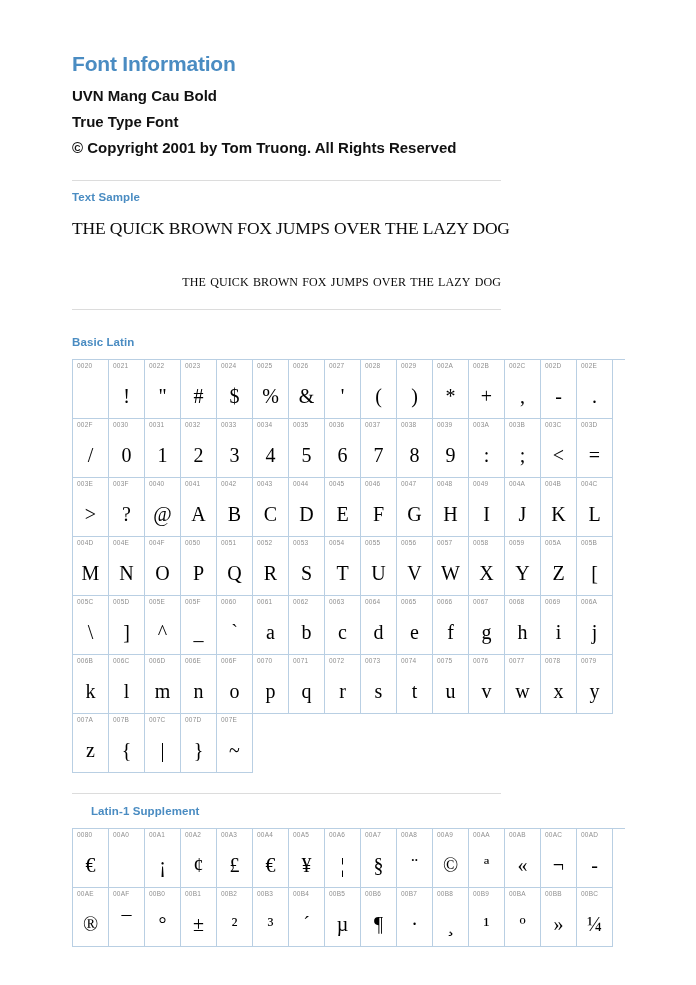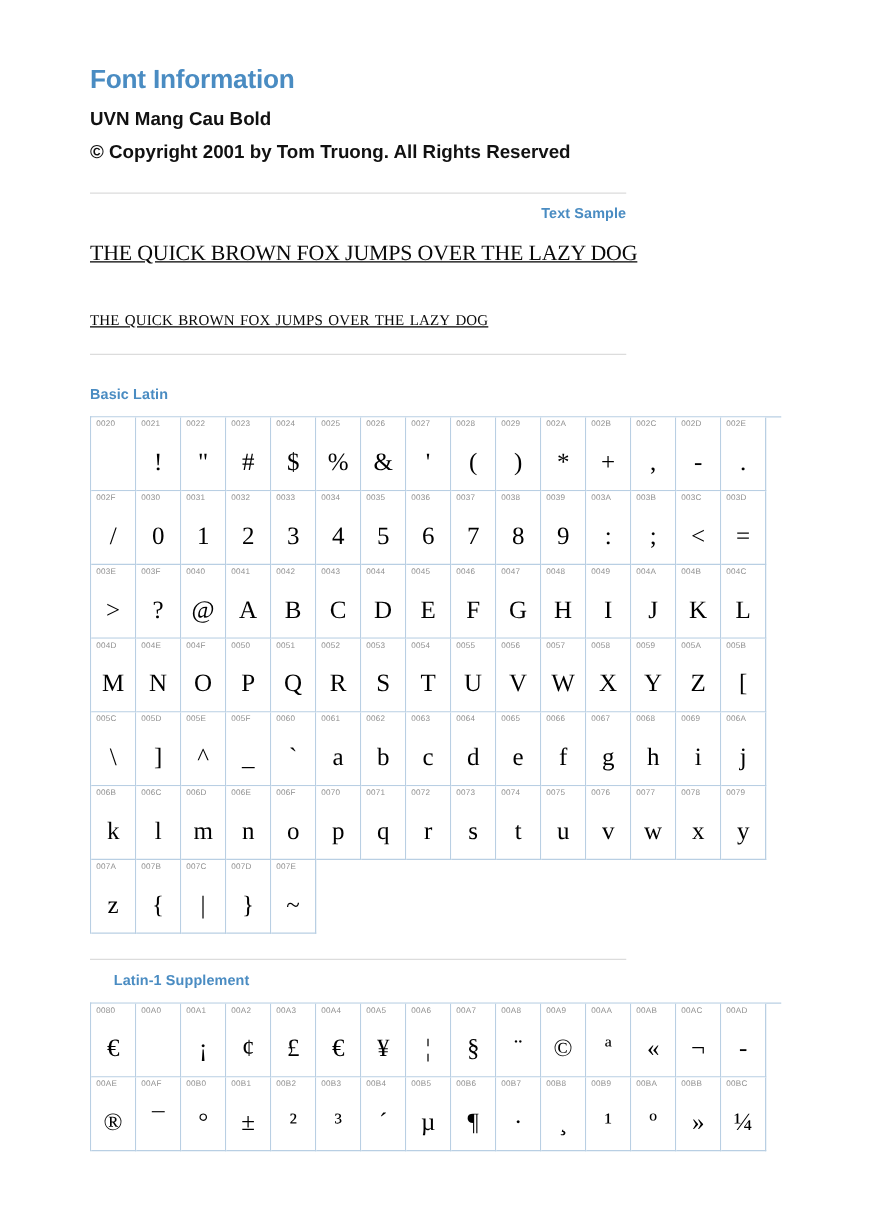--- a/index.html
+++ b/index.html
@@ -51,32 +51,31 @@
     height: 0;
   }
   .section-head {
     font-size: 11.5px;
     font-weight: bold;
     color: #4a8cc2;
     letter-spacing: 0.1px;
   }
 
   .sec-sample-rule { margin-top: 19px; }
-  .sec-sample-head { margin-top: 10px; text-align: right; }
+  .sec-sample-head { margin-top: 10px; }
 
   .sec-basic-rule { margin-top: 18px; }
   .sec-basic-head { margin-top: 26px; }
 
   .sec-latin1-rule { margin-top: 20px; }
   .sec-latin1-head { margin-top: 11px; padding-left: 19px; }
 
   
   .sample-block {
-    text-align: left;
-    text-decoration: underline;
+    text-align: right;
   }
   .sample {
     font-family: "Liberation Serif", serif;
     color: #0a0a0a;
     white-space: nowrap;
     font-variant: small-caps;
   }
   .sample-upper {
     margin-top: 15px;
     font-size: 17.5px;
@@ -135,20 +134,21 @@
   .cell.blank .glyph { color: transparent; }
 </style>
 </head>
 <body>
 
 <div class="page">
 
   <div class="header">
     <div class="doc-title">Font Information</div>
     <div class="meta-line">UVN Mang Cau Bold</div>
+    <div class="meta-line">True Type Font</div>
     <div class="meta-line">© Copyright 2001 by Tom Truong. All Rights Reserved</div>
   </div>
 
   <hr class="rule sec-sample-rule">
   <div class="section-head sec-sample-head">Text Sample</div>
 
   <div class="sample-block">
     <div class="sample sample-upper">THE QUICK BROWN FOX JUMPS OVER THE LAZY DOG</div>
     <div class="sample sample-lower">the quick brown fox jumps over the lazy dog</div>
   </div>

